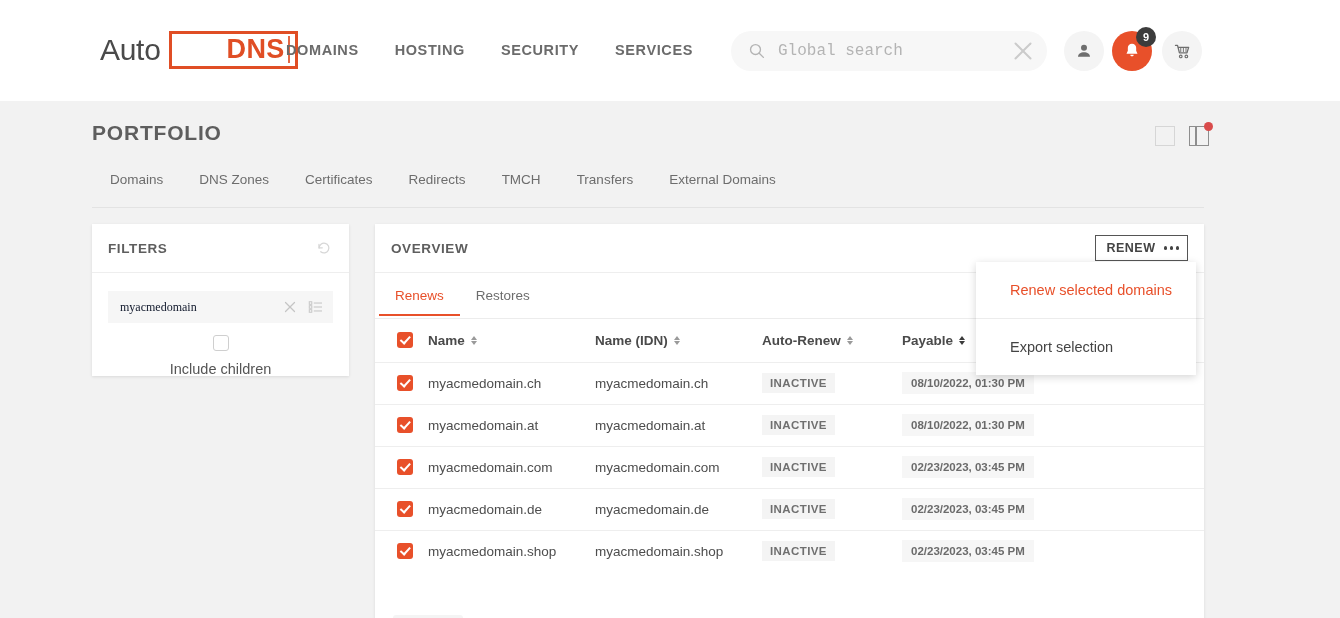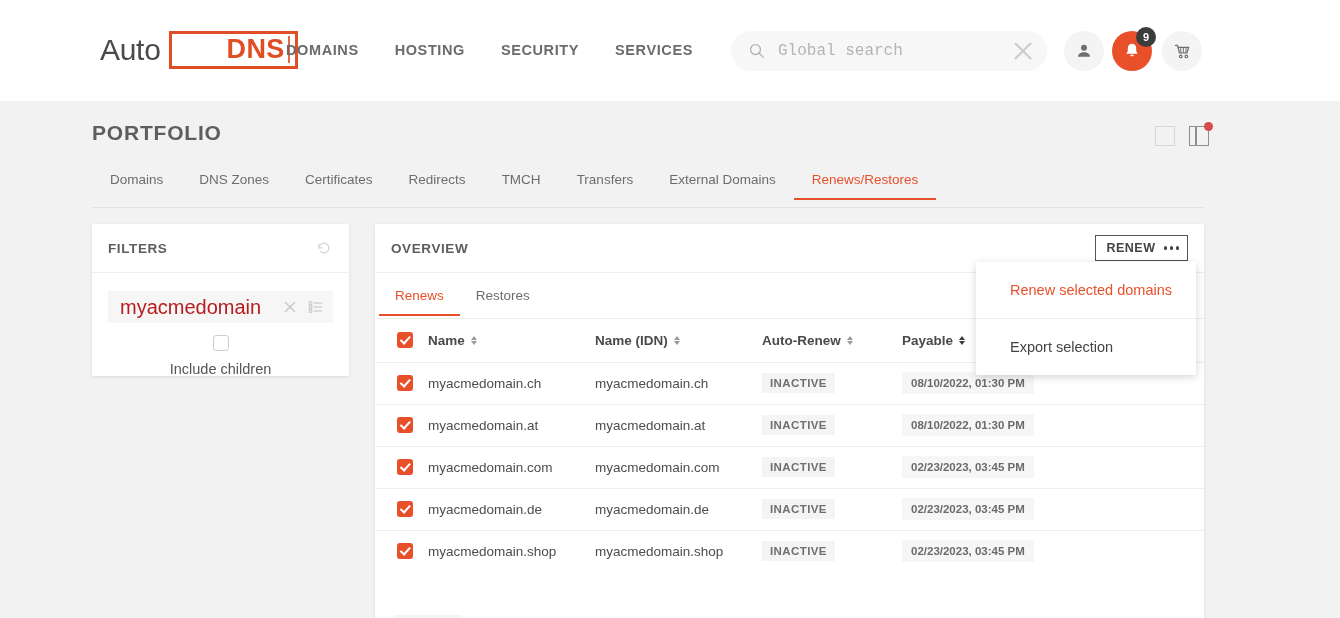--- a/index.html
+++ b/index.html
@@ -111,21 +111,21 @@
   .filters-head {
     height: 49px; border-bottom: 1px solid #eeeeee;
     display: flex; align-items: center; padding: 0 16px;
   }
   .filters-title { font-size: 13.5px; font-weight: 700; color: #5e5e5e; letter-spacing: .6px; }
   .reset-ico { margin-left: auto; width: 18px; height: 18px; opacity: .35; }
   .filter-field {
     margin: 18px 16px 0 16px; height: 32px; background: #f6f6f6;
     display: flex; align-items: center; padding: 0 8px 0 12px;
   }
-  .filter-val { flex: 1; font-size: 20px; color: #b91c1c; }
+  .filter-val { flex: 1; font-size: 12px; color: #0f172a; font-family: Liberation Serif, serif; }
   .f-ico { width: 18px; height: 18px; opacity: .45; margin-left: 8px; }
   .inc-children { display: flex; align-items: center; gap: 10px; margin: 12px 16px 0 16px; flex-direction: column; }
   .cb-empty {
     width: 16px; height: 16px; border: 1.5px solid #cfcfcf; border-radius: 3px;
     background: #fff;
   }
   .inc-label { font-size: 14.5px; color: #555; }
 
   
   .overview {
@@ -286,21 +286,20 @@
 </div>
 
 <div class="tabs">
   <div class="tab">Domains</div>
   <div class="tab">DNS Zones</div>
   <div class="tab">Certificates</div>
   <div class="tab">Redirects</div>
   <div class="tab">TMCH</div>
   <div class="tab">Transfers</div>
   <div class="tab">External Domains</div>
-  <div class="tab active">Renews/Restores</div>
 </div>
 
 <div class="card filters">
   <div class="filters-head">
     <span class="filters-title">FILTERS</span>
     <svg class="reset-ico" viewBox="0 0 24 24">
       <path d="M5.5 12a6.5 6.5 0 1 1 2.2 4.9" fill="none" stroke="#8c8c8c" stroke-width="1.7" stroke-linecap="round"></path>
       <path d="M5.3 7.3v4.4h4.4" fill="none" stroke="#8c8c8c" stroke-width="1.7" stroke-linecap="round" stroke-linejoin="round"></path>
     </svg>
   </div>

